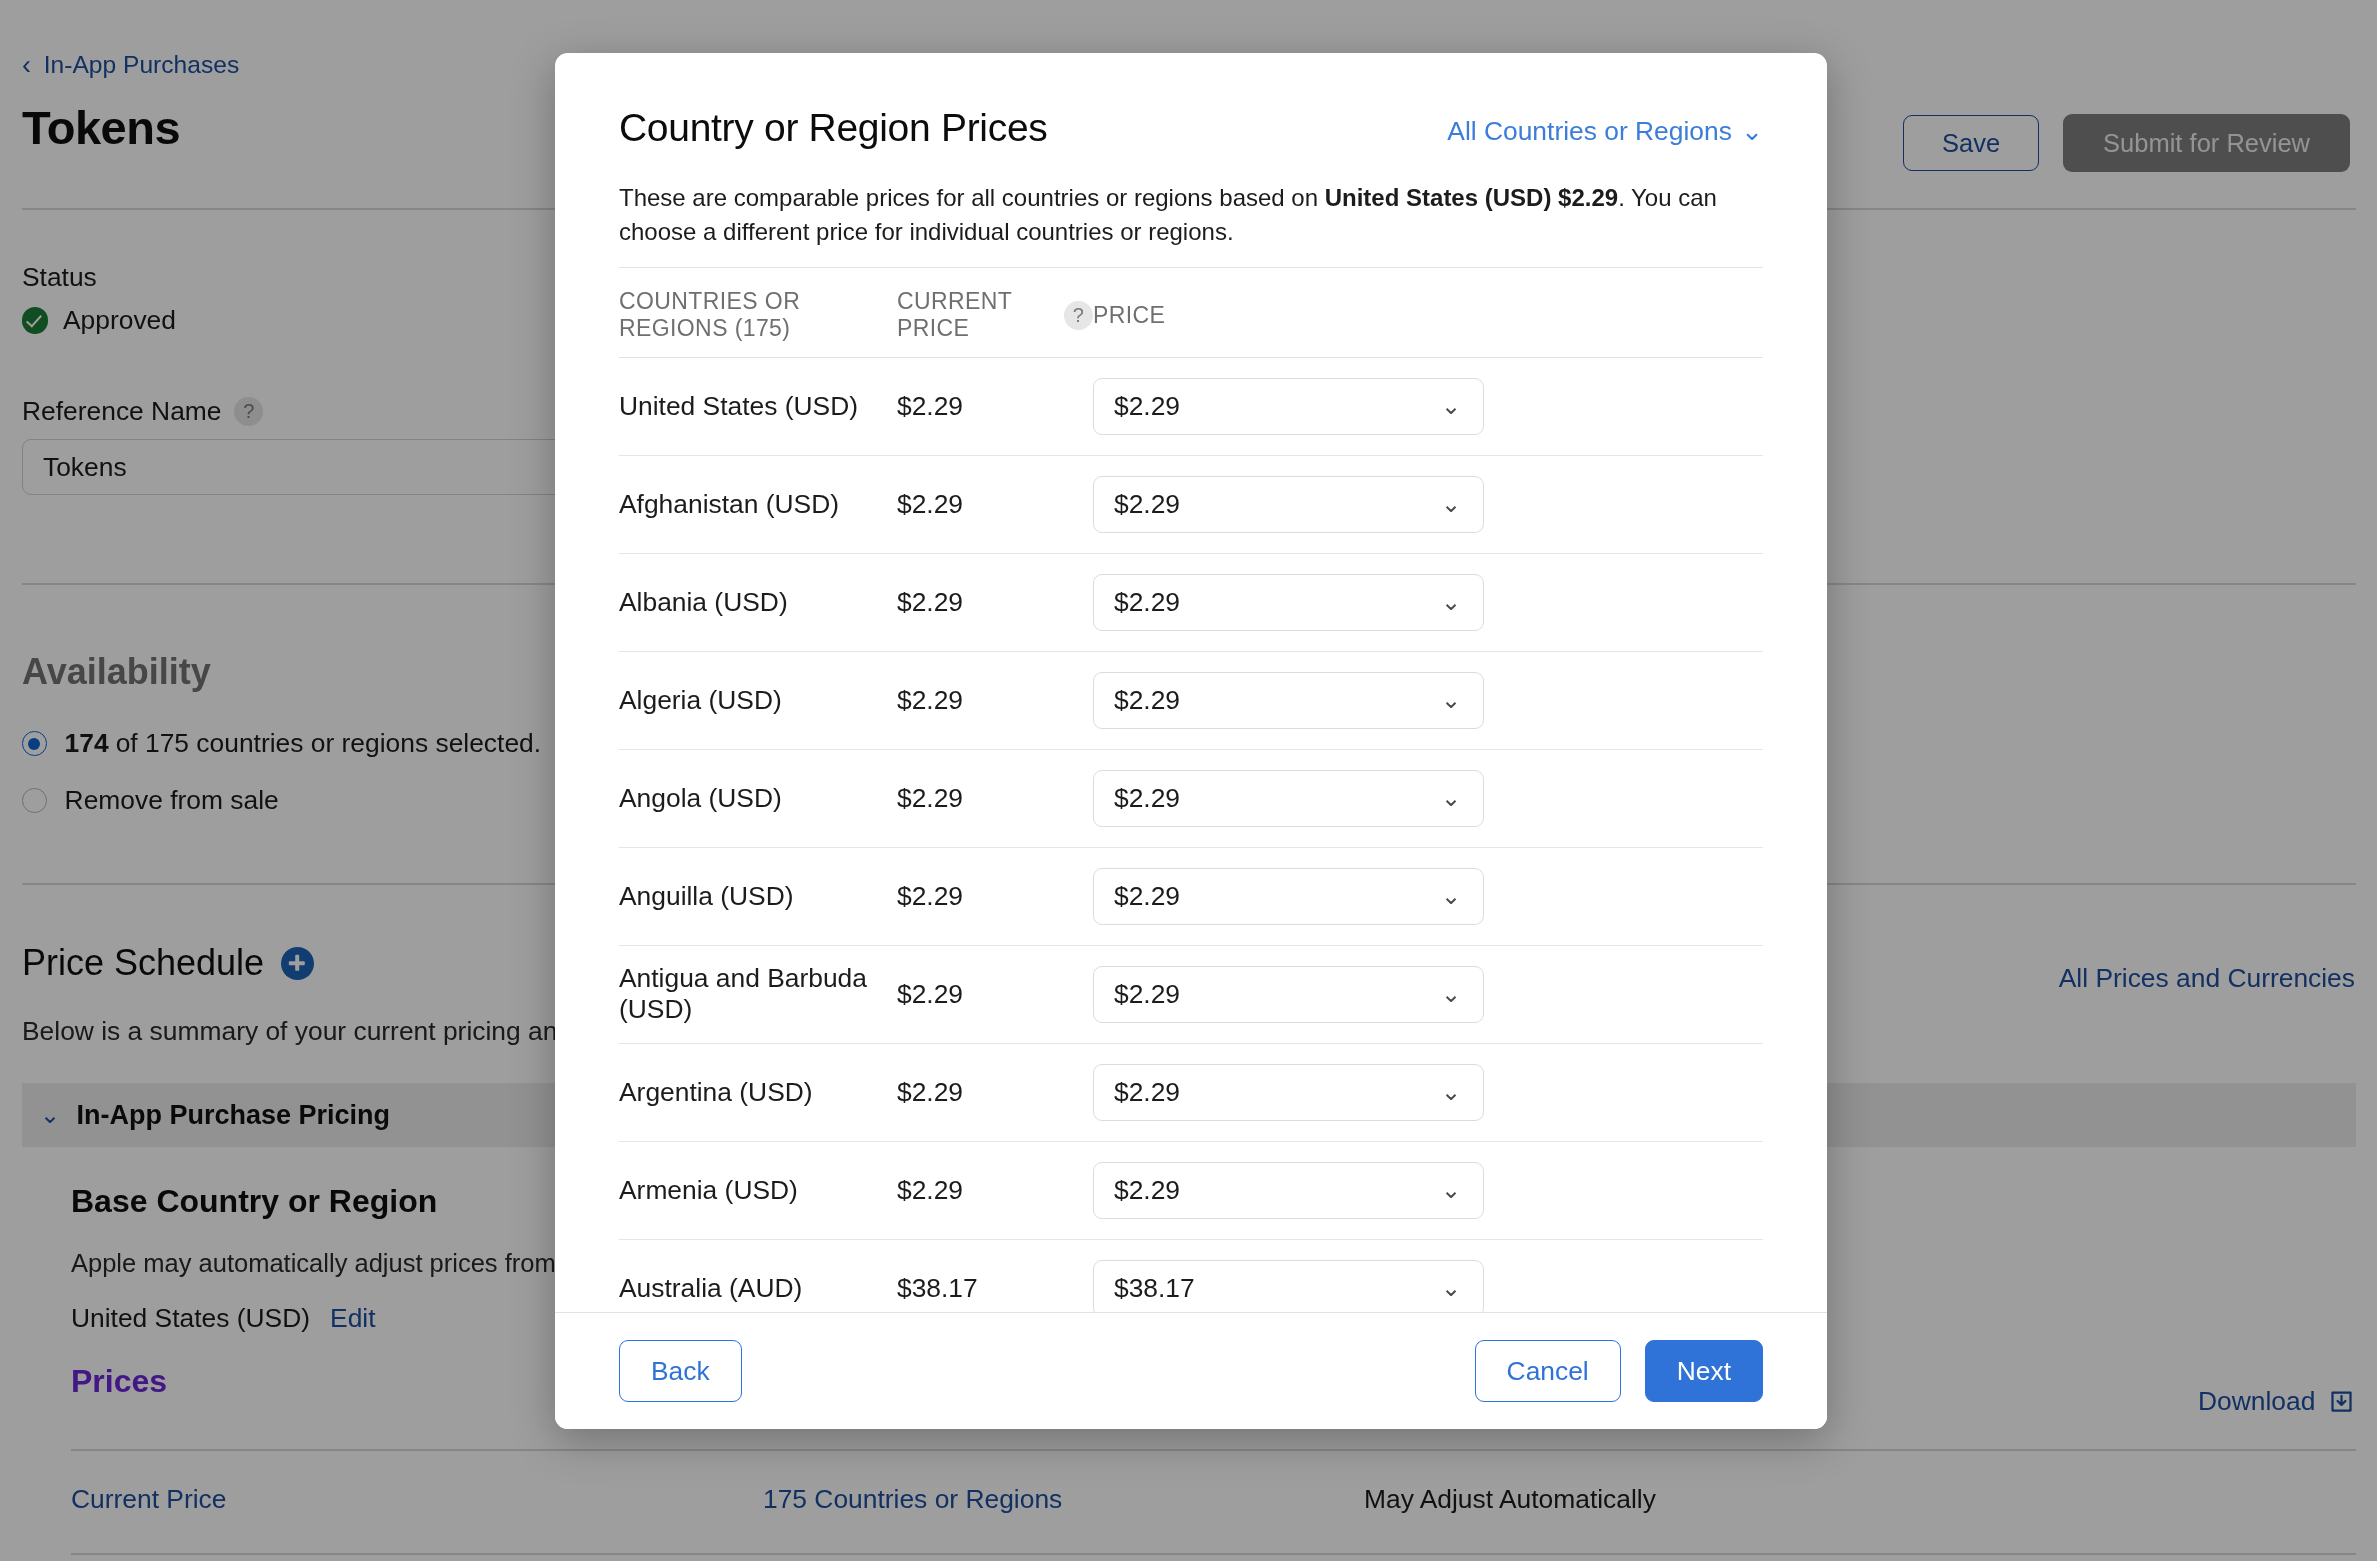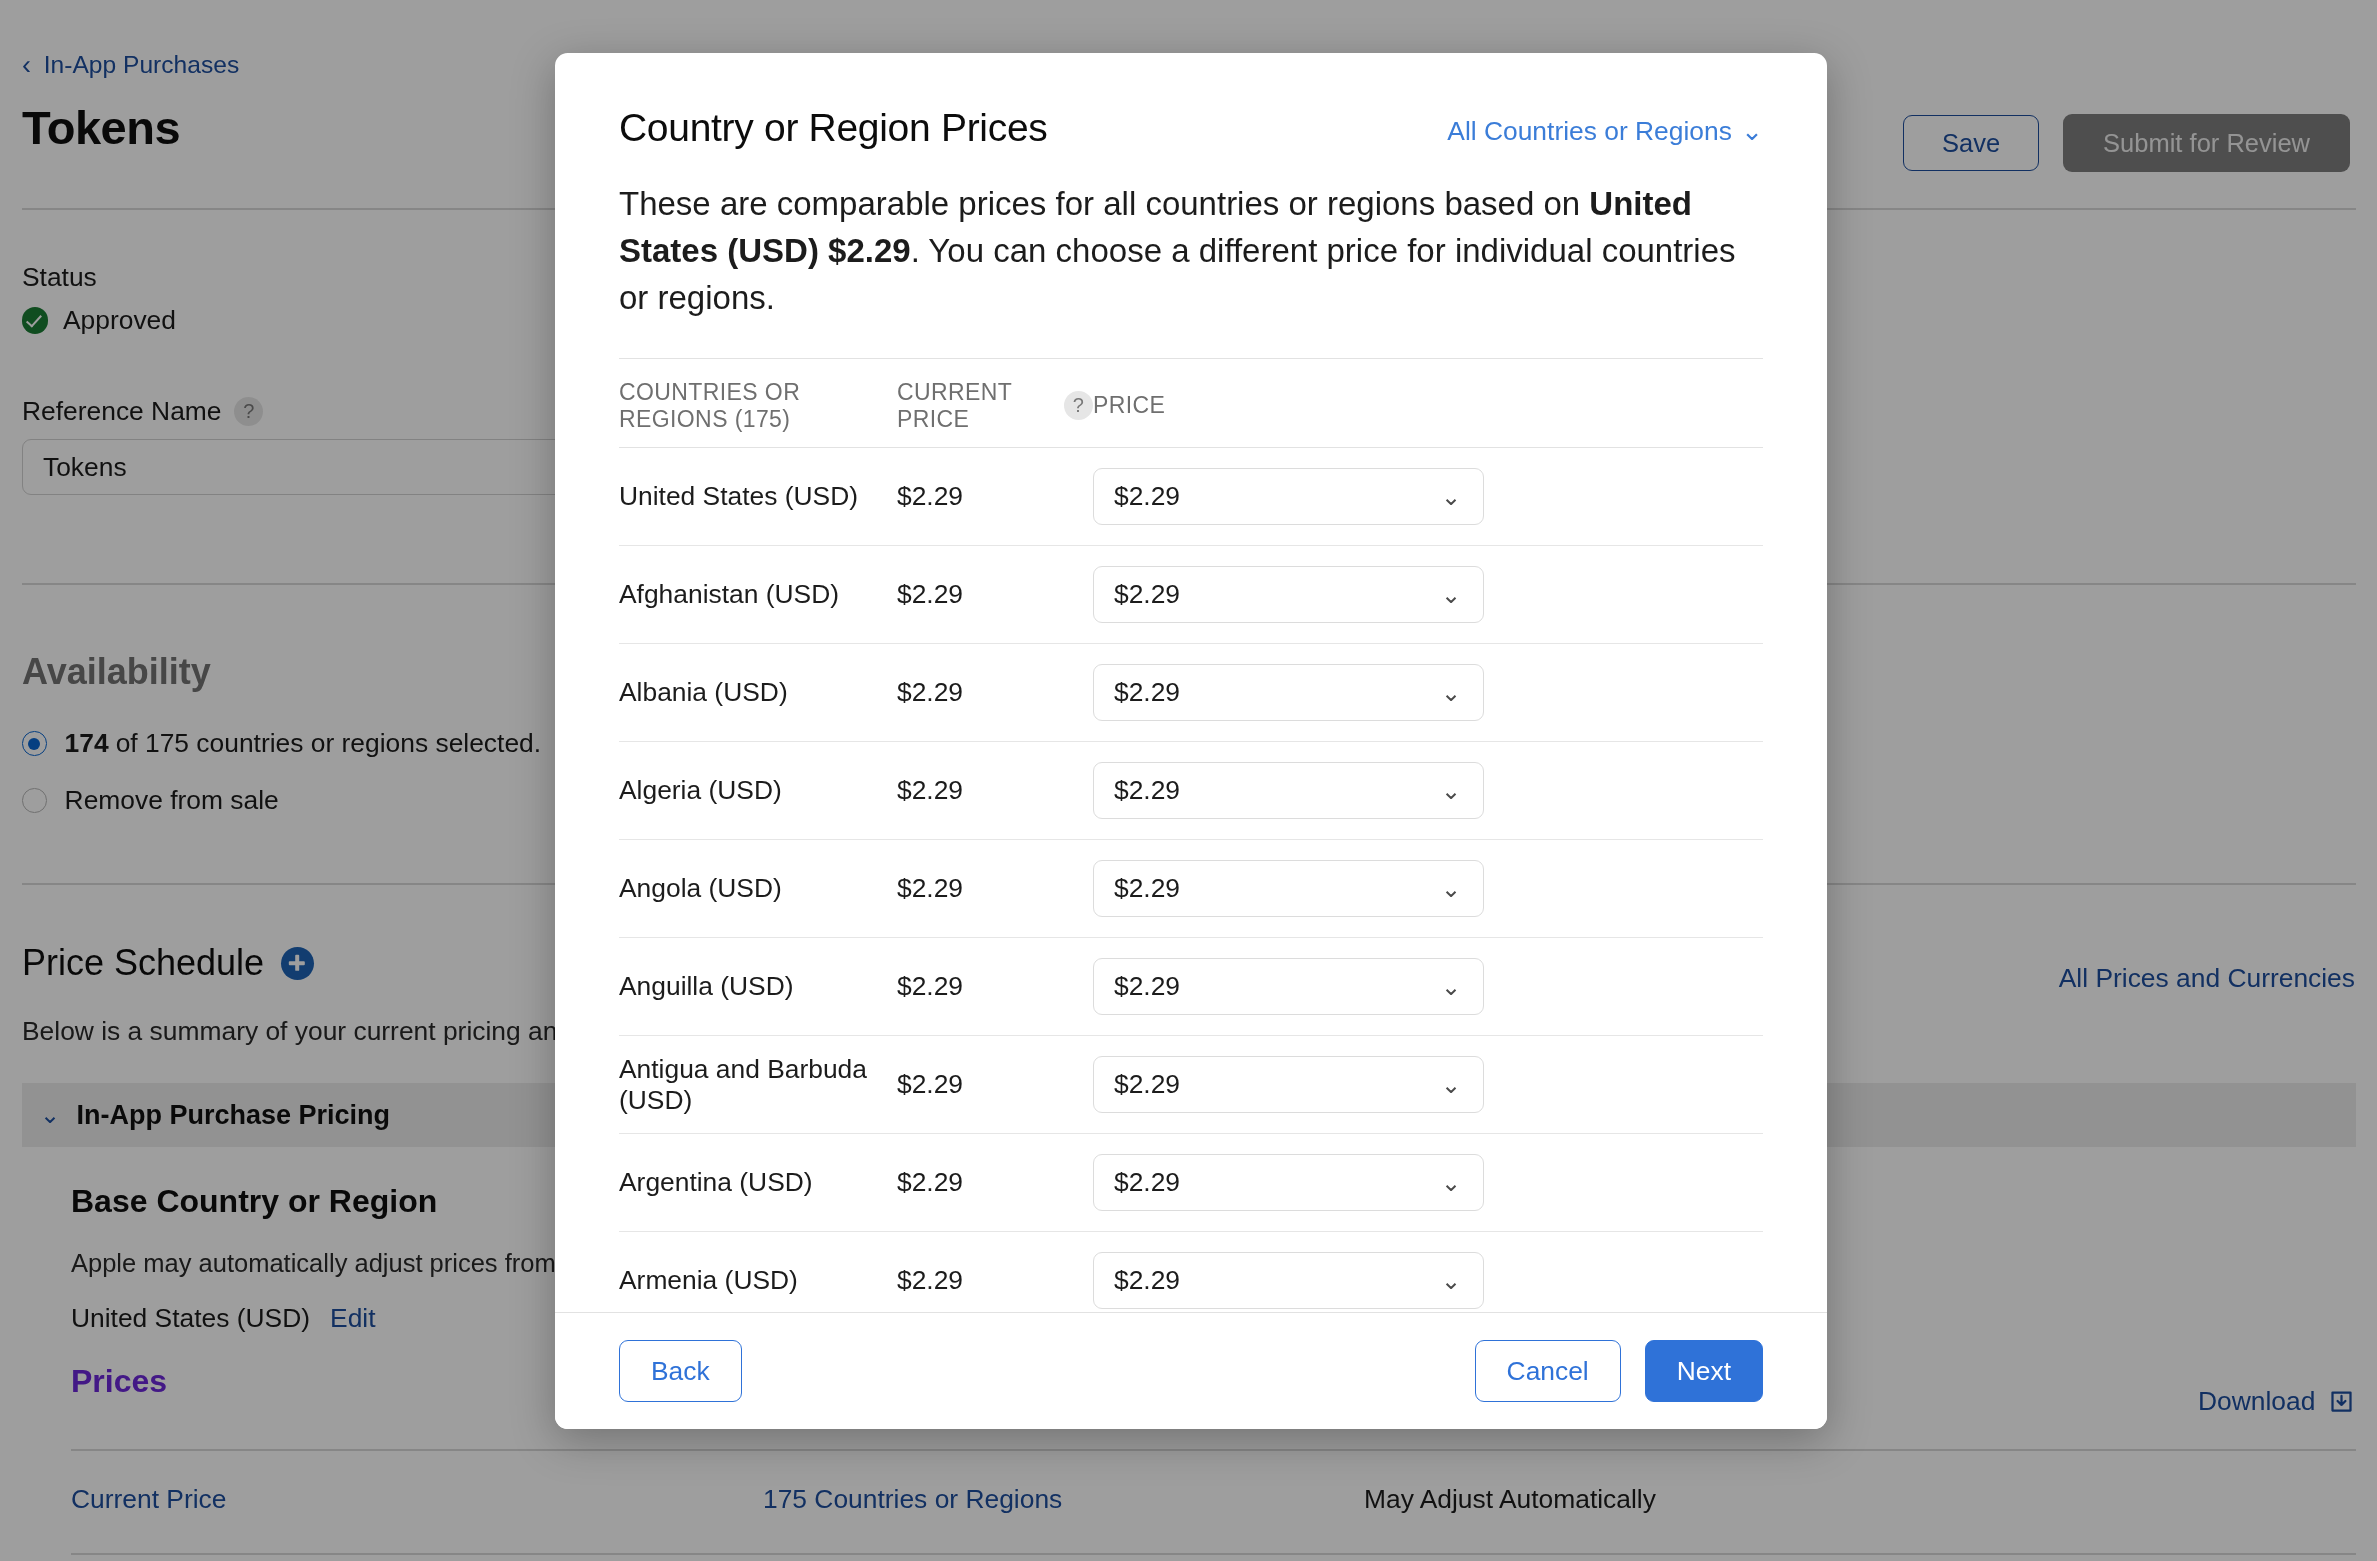--- a/index.html
+++ b/index.html
@@ -205,27 +205,27 @@
   }
   .modal-title {
     font-size: 39px; font-weight: normal; color: #0c0c0c;
     letter-spacing: -0.3px;
   }
   .head-link {
     font-size: 26.4px; color: #3b7dd8; display: flex; align-items: center; gap: 9px;
     padding-top: 9px; cursor: pointer;
   }
   .modal-desc {
-    margin-top: 31px; font-size: 33px; line-height: 1.42; color: #1c1c1c;
+    margin-top: 31px; font-size: 24px; line-height: 1.42; color: #1c1c1c;
     max-width: 1149px;
   }
 
   .table-head {
     display: flex; align-items: center;
-    margin-top: 36px;
+    margin-top: 18px;
     border-top: 1.8px solid #e2e2e2;
     padding-top: 20px; padding-bottom: 14.6px;
     font-size: 23px; color: #6f6f6f; letter-spacing: 0.4px;
   }
   .col-country { width: 278px; flex: none; }
   .col-current { width: 196px; flex: none; display:flex; align-items:center; gap: 14.6px;}
   .col-price   { flex: 1; }
 
   .table-scroll {
     flex: 1; overflow: hidden; position: relative;

